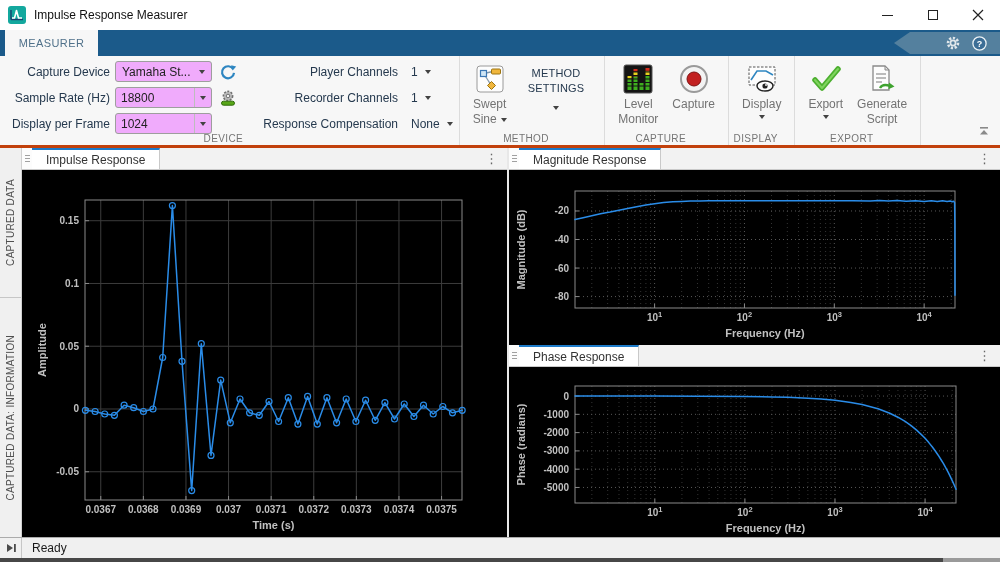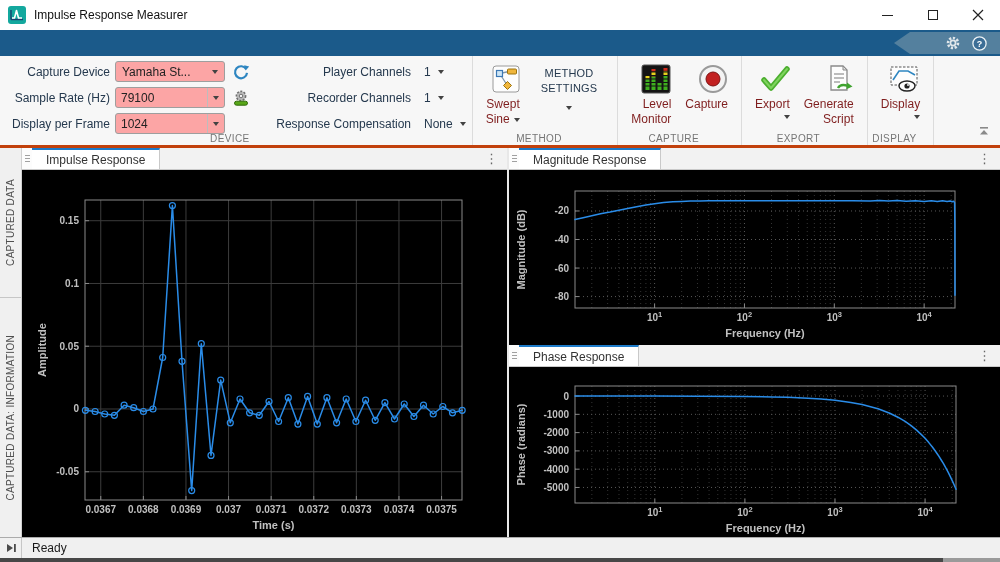--- a/index.html
+++ b/index.html
@@ -24,29 +24,29 @@
       display:flex; align-items:center; justify-content:flex-end; gap:11px; padding-right:13px; }
 
   
   .toolstrip { height:92px; background:#f7f7f7; border-bottom:3px solid #c2410c; display:flex; }
   .ts-section { position:relative; border-right:1px solid #dcdcdc; padding:4px 6px 16px 6px; display:flex; align-items:flex-start; }
   .ts-label { position:absolute; bottom:1px; left:0; right:12px; text-align:center; font-size:10px; color:#757575; letter-spacing:.4px; }
   .ts-col { display:flex; flex-direction:column; gap:3px; }
   .ts-row { display:flex; align-items:center; height:23px; }
   .flabel { text-align:right; margin-right:5px; font-size:12px; color:#25394e; white-space:nowrap; }
   .w1 { width:104px; } .w2 { width:146px; }
-  .select, .combo { width:110px; height:21px; border:1px solid #9e9e9e; border-radius:3px; background:#fca5a5; display:flex; align-items:center; font-size:12px; color:#222; overflow:hidden; }
+  .select, .combo { width:97px; height:21px; border:1px solid #9e9e9e; border-radius:3px; background:#f0abfc; display:flex; align-items:center; font-size:12px; color:#222; overflow:hidden; }
   .select .txt { padding:0 6px; flex:1; white-space:nowrap; }
   .combo .txt { padding:0 5px; flex:1; }
   .combo .arrowbox { width:17px; height:100%; border-left:1px solid #bdbdbd; display:flex; align-items:center; justify-content:center; }
   .caret { width:0; height:0; border-left:3.5px solid transparent; border-right:3.5px solid transparent; border-top:4px solid #424242; }
   .select .caret { margin-right:6px; }
   .iconbtn { width:24px; height:23px; margin-left:4px; display:flex; align-items:center; justify-content:center; }
   .val { font-size:12px; color:#25394e; margin:0 7px 0 8px; }
-  .bigbtn { display:flex; flex-direction:column; align-items:flex-end; padding:2px 7px 0 7px; font-size:12px; color:#7f1d1d; line-height:15px; text-align:center; }
+  .bigbtn { display:flex; flex-direction:column; align-items:center; padding:2px 7px 0 7px; font-size:12px; color:#737373; line-height:15px; text-align:center; }
   .bigbtn .bicon { height:34px; display:flex; align-items:center; justify-content:center; margin-bottom:1px; }
   .settings-btn { display:flex; flex-direction:column; align-items:center; justify-content:center; padding:6px 14px 0 14px; font-size:11px; color:#25394e; line-height:15px; letter-spacing:.2px; }
   .settings-btn .caret { margin-top:10px; }
   .inline-caret { display:inline-block; vertical-align:middle; margin-left:4px; }
   .ts-fill { flex:1; position:relative; }
   .collapse-btn { position:absolute; right:10px; bottom:5px; }
 
   
   .main { display:flex; height:389px; background:#e8e8e8; }
   .side { width:22px; background:#f0f0f0; border-right:1px solid #d0d0d0; display:flex; flex-direction:column; }
@@ -96,20 +96,21 @@
         </div>
       <div class="win-btn">
         <svg width="12" height="12" viewBox="0 0 12 12">
             <path d="M1 1 L11 11 M11 1 L1 11" stroke="#222" stroke-width="1.2"></path>
           </svg>
       </div>
     </div>
   </div>
 
   <div class="ribbon-tabs">
+    <div class="ribbon-tab">MEASURER</div>
     <div class="ribbon-corner">
       <svg width="16" height="16" viewBox="0 0 16 16">
         <circle cx="8" cy="8" r="5" fill="none" stroke="#dfe6ea" stroke-width="2.6" stroke-dasharray="2.2 1.6"></circle>
         <circle cx="8" cy="8" r="3.4" fill="#dfe6ea"></circle>
         <circle cx="8" cy="8" r="1.7" fill="#54809e"></circle>
       </svg>
       <svg width="15" height="15" viewBox="0 0 15 15">
         <circle cx="7.5" cy="7.5" r="6.6" fill="#3c6e96" stroke="#eaf1f5" stroke-width="1.3"></circle>
         <text x="7.5" y="10.8" text-anchor="middle" font-size="9" font-weight="bold" fill="#ffffff" font-family="Liberation Sans, sans-serif">?</text>
       </svg>
@@ -129,21 +130,21 @@
           <div class="iconbtn">
             <svg width="18" height="18" viewBox="0 0 18 18">
               <path d="M14.2 6.2 A6 6 0 1 0 15 9.8" fill="none" stroke="#2e86c1" stroke-width="2.2"></path>
               <polygon points="12.2,2.2 17.2,3.4 13.6,7.6" fill="#2e86c1"></polygon>
             </svg>
           </div>
         </div>
         <div class="ts-row">
           <span class="flabel w1">Sample Rate (Hz)</span>
           <div class="combo">
-            <span class="txt">79100</span>
+            <span class="txt">18800</span>
             <span class="arrowbox">
                 <span class="caret"></span>
               </span>
           </div>
           <div class="iconbtn">
             <svg width="18" height="18" viewBox="0 0 18 18">
               <circle cx="9" cy="7" r="4.6" fill="#bdbdbd" stroke="#6f6f6f" stroke-width="1.6" stroke-dasharray="2 1.4"></circle>
               <circle cx="9" cy="7" r="1.8" fill="#f2f2f2" stroke="#6f6f6f"></circle>
               <rect x="2.5" y="12.2" width="13" height="4" rx="2" fill="#58a618" stroke="#2f6b0a"></rect>
             </svg>
@@ -238,20 +239,37 @@
           </svg>
         </div>
         <span>Capture</span>
       </div>
       <div class="ts-label">CAPTURE</div>
     </div>
 
     <div class="ts-section">
       <div class="bigbtn">
         <div class="bicon">
+          <svg width="32" height="30" viewBox="0 0 32 30">
+            <rect x="3" y="3" width="26" height="18" fill="#fdfdfd" stroke="#555" stroke-dasharray="2.5 1.5"></rect>
+            <polyline points="5,16 11,7 20,7 27,11" fill="none" stroke="#2e86c1" stroke-width="1.6"></polyline>
+            <ellipse cx="19" cy="22" rx="8" ry="5" fill="#fdfdfd" stroke="#222" stroke-width="1.4"></ellipse>
+            <circle cx="19" cy="22" r="2.6" fill="#222"></circle>
+            <circle cx="20" cy="21" r="0.9" fill="#fff"></circle>
+          </svg>
+        </div>
+        <span>Display</span>
+        <span class="caret" style="margin-top:3px;"></span>
+      </div>
+      <div class="ts-label">DISPLAY</div>
+    </div>
+
+    <div class="ts-section">
+      <div class="bigbtn">
+        <div class="bicon">
           <svg width="30" height="28" viewBox="0 0 30 28">
             <path d="M4 15 L11 23 L27 4" fill="none" stroke="#4caf2f" stroke-width="5.5" stroke-linecap="round" stroke-linejoin="round"></path>
             <path d="M4 15 L11 23 L27 4" fill="none" stroke="#7fd45e" stroke-width="2" stroke-linecap="round" stroke-linejoin="round"></path>
           </svg>
         </div>
         <span>Export</span>
         <span class="caret" style="margin-top:3px;"></span>
       </div>
       <div class="bigbtn">
         <div class="bicon">
@@ -262,37 +280,20 @@
             <line x1="8" y1="14" x2="18" y2="14" stroke="#9a9a9a" stroke-width="1.3"></line>
             <line x1="8" y1="18" x2="14" y2="18" stroke="#9a9a9a" stroke-width="1.3"></line>
             <path d="M12 24 C14 20.5, 18 20.5, 22 22" fill="none" stroke="#3fa32f" stroke-width="2.4"></path>
             <polygon points="21,18.6 26.5,22.4 20.4,25.2" fill="#3fa32f"></polygon>
           </svg>
         </div>
         <span>Generate</span>
         <span>Script</span>
       </div>
       <div class="ts-label">EXPORT</div>
-    </div>
-
-    <div class="ts-section">
-      <div class="bigbtn">
-        <div class="bicon">
-          <svg width="32" height="30" viewBox="0 0 32 30">
-            <rect x="3" y="3" width="26" height="18" fill="#fdfdfd" stroke="#555" stroke-dasharray="2.5 1.5"></rect>
-            <polyline points="5,16 11,7 20,7 27,11" fill="none" stroke="#2e86c1" stroke-width="1.6"></polyline>
-            <ellipse cx="19" cy="22" rx="8" ry="5" fill="#fdfdfd" stroke="#222" stroke-width="1.4"></ellipse>
-            <circle cx="19" cy="22" r="2.6" fill="#222"></circle>
-            <circle cx="20" cy="21" r="0.9" fill="#fff"></circle>
-          </svg>
-        </div>
-        <span>Display</span>
-        <span class="caret" style="margin-top:3px;"></span>
-      </div>
-      <div class="ts-label">DISPLAY</div>
     </div>
 
     <div class="ts-fill">
       <div class="collapse-btn">
         <svg width="12" height="10" viewBox="0 0 12 10">
           <rect x="2" y="1" width="8" height="1.6" fill="#8a8a8a"></rect>
           <polygon points="6,4 10,8.6 2,8.6" fill="#8a8a8a"></polygon>
         </svg>
       </div>
     </div>

